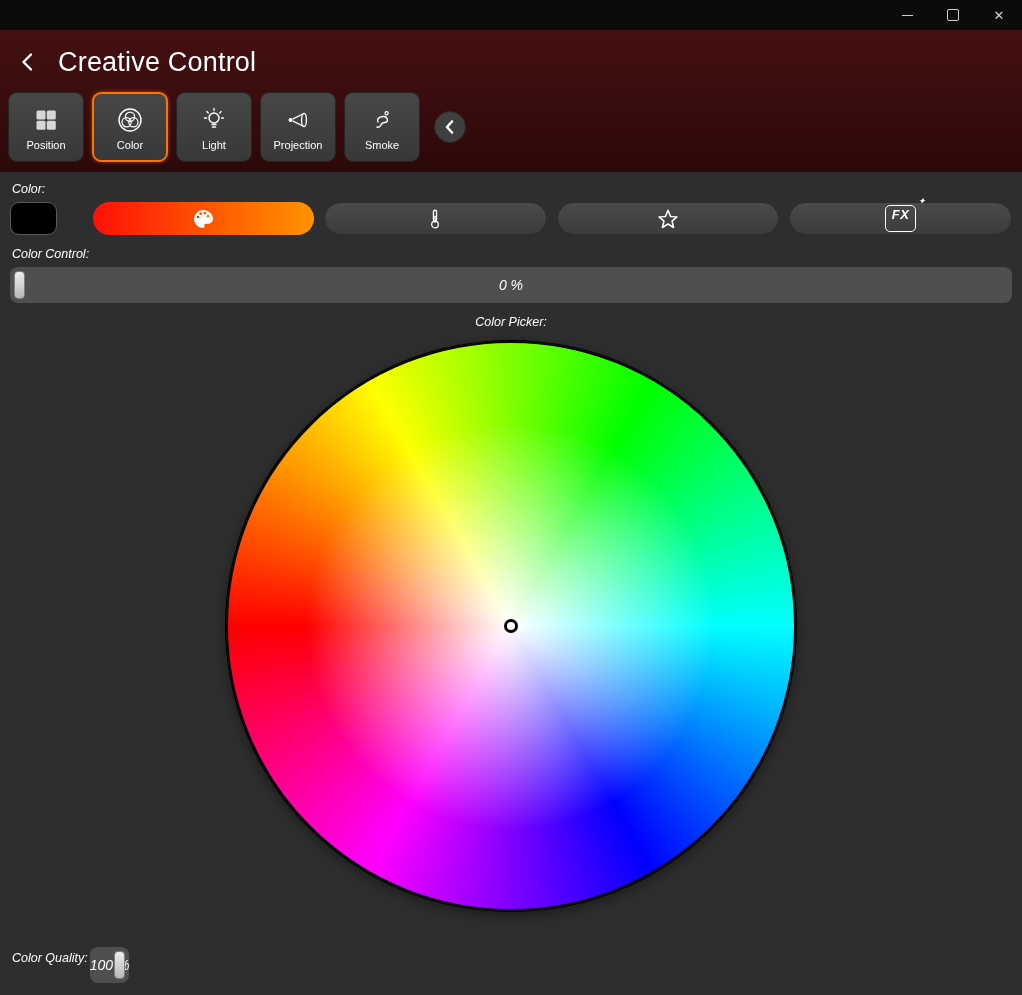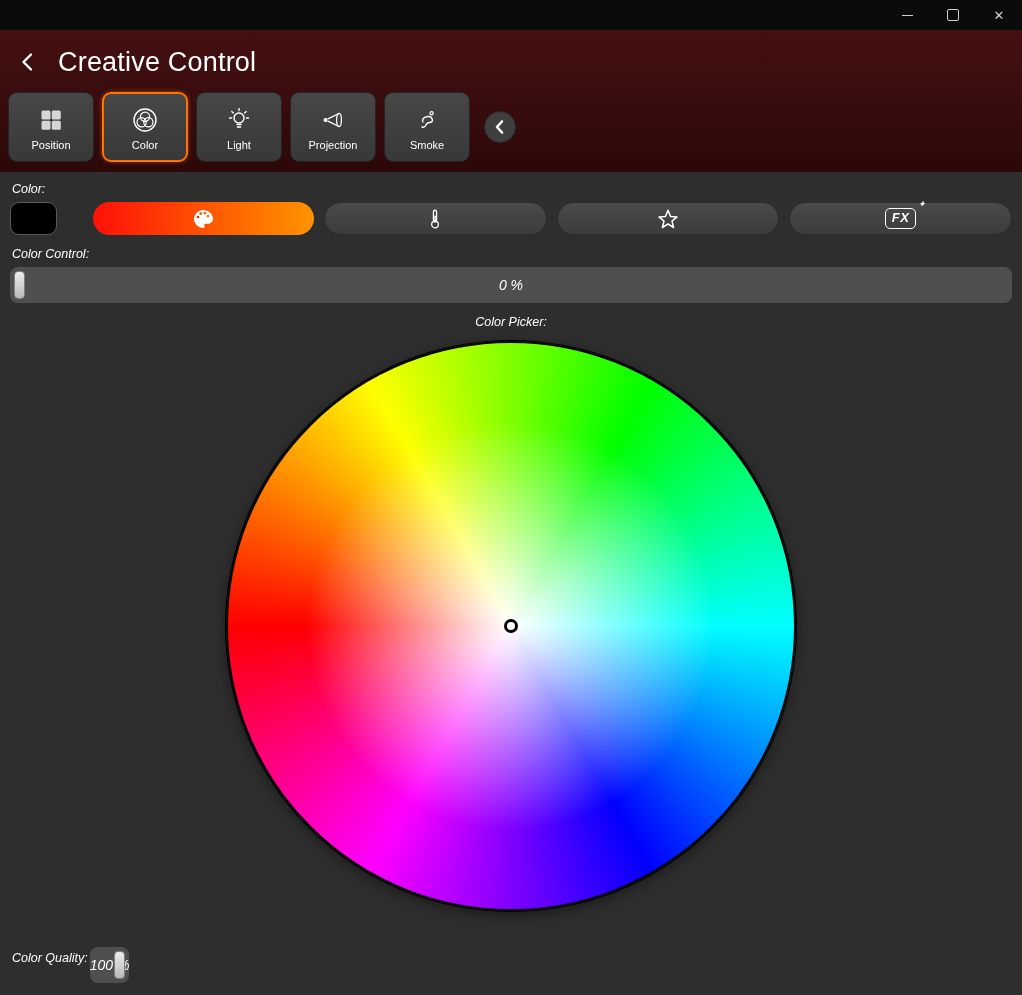--- a/index.html
+++ b/index.html
@@ -32,21 +32,21 @@
     padding:6px 0 10px 0;
   }
   .header-top{
     display:flex;align-items:center;gap:16px;padding:6px 14px 8px 14px;height:40px;
   }
   .back-btn{width:28px;height:28px;display:flex;align-items:center;justify-content:center;cursor:pointer;}
   .page-title{color:#ffffff;font-size:27px;font-weight:400;letter-spacing:.2px;}
 
   .tabrow{display:flex;align-items:center;gap:8px;padding:2px 8px 0 8px;}
   .tab{
-    width:86px;height:70px;border-radius:9px;
+    width:76px;height:70px;border-radius:9px;
     background:linear-gradient(180deg,#474747 0%,#383838 100%);
     border:1px solid #242424;
     display:flex;flex-direction:column;align-items:center;justify-content:center;gap:3px;
     color:#ffffff;font-size:11px;cursor:pointer;box-sizing:border-box;
   }
   .tab.selected{border:2px solid #ff7300;box-shadow:0 0 4px rgba(255,115,0,.5);}
   .tab .ticon{height:34px;display:flex;align-items:center;justify-content:center;}
   .tab .tlabel{line-height:1;}
   .collapse-btn{
     width:30px;height:30px;border-radius:50%;
@@ -102,21 +102,21 @@
     border:3px solid #000;border-radius:50%;background:#fdfdfd;cursor:grab;
   }
 
   .quality-block{margin-top:auto;flex:0 0 auto;display:flex;flex-direction:row;}
   .quality-block .field-label{margin-bottom:6px;}
 
   
   svg{display:block;}
   .fx-wrap{position:relative;display:flex;align-items:center;justify-content:center;}
   .fx-box{
-    border:1.6px solid #fff;border-radius:5px;padding:1px 6px 2px 6px;
+    border:1.6px solid #fff;border-radius:5px;padding:1px 6px 8px 6px;
     color:#fff;font-size:13px;font-weight:bold;letter-spacing:.5px;line-height:1.2;
   }
   .fx-sparkle{position:absolute;right:-9px;top:-8px;color:#fff;font-size:9px;line-height:1;}
 </style>
 </head>
 <body>
 
 <div class="window">
 
   <div class="titlebar">

